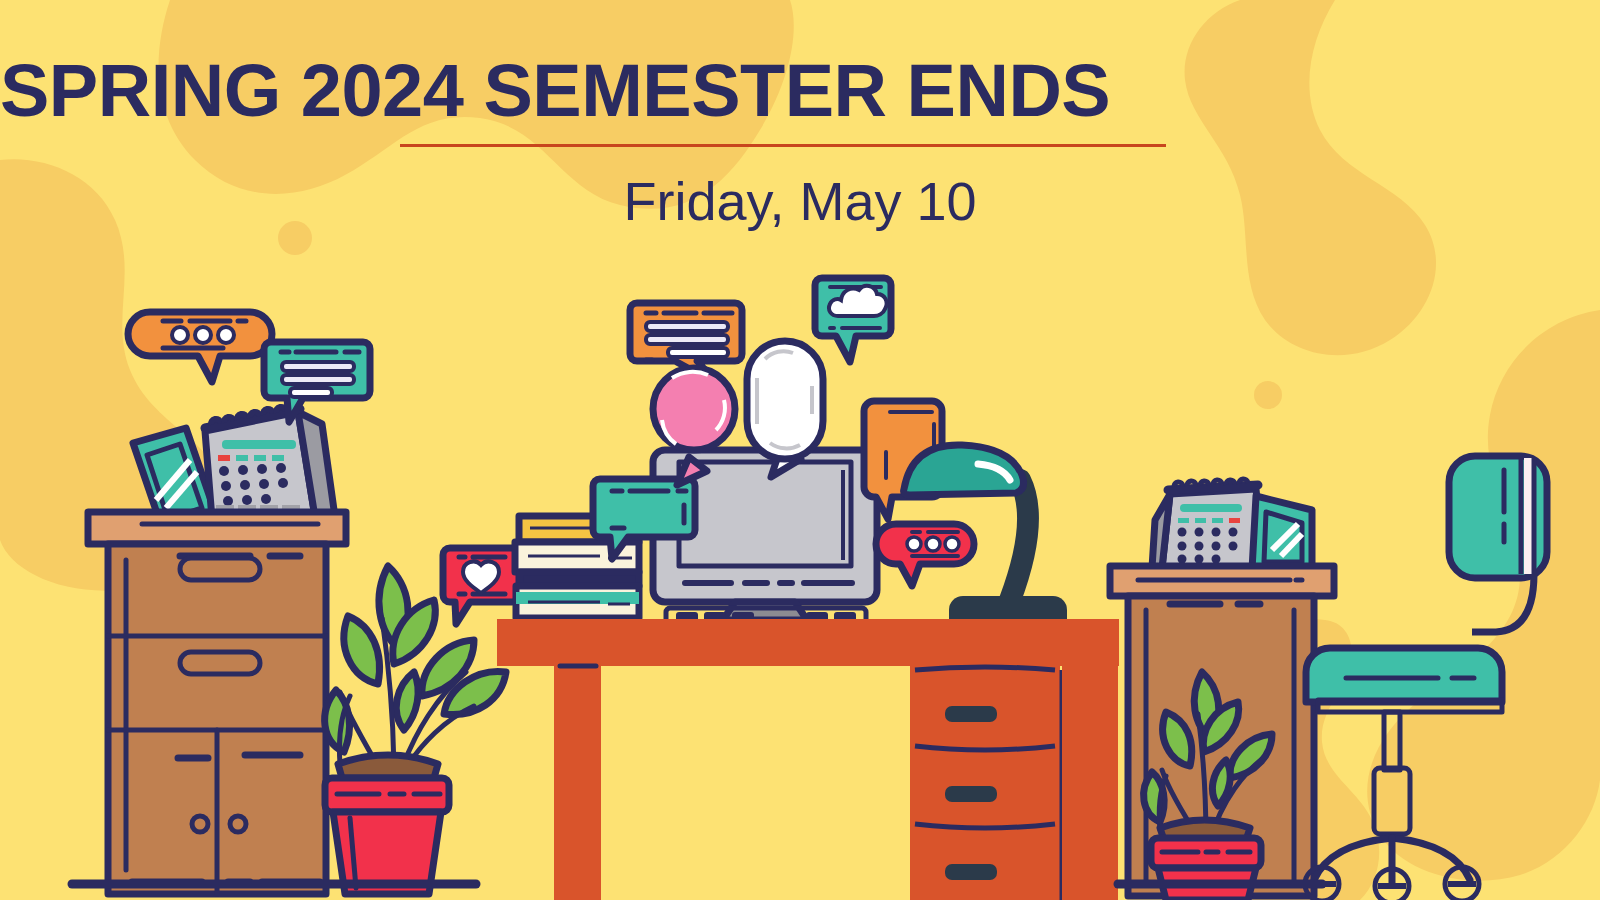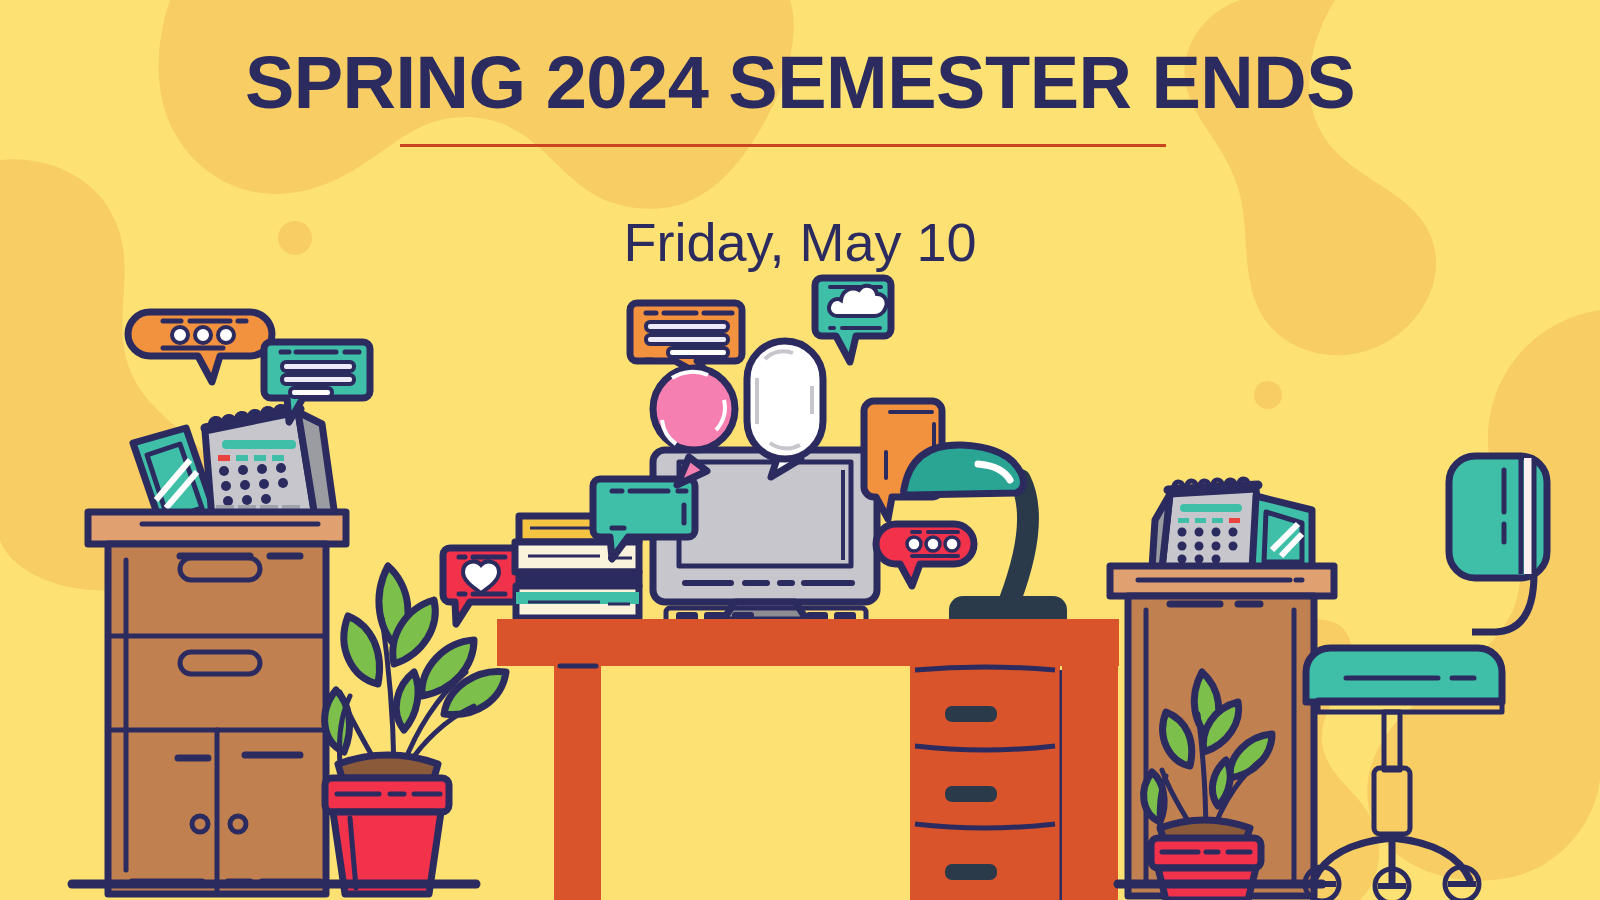--- a/index.html
+++ b/index.html
@@ -7,42 +7,40 @@
     width:1600px;height:900px;overflow:hidden;
     font-family:"Liberation Sans", sans-serif;
     background:#FDE273;
   }
   #stage{position:relative;width:1600px;height:900px;overflow:hidden;background:#FDE273;}
   #bgblobs{position:absolute;inset:0;width:1600px;height:900px;}
   #art{position:absolute;inset:0;width:1600px;height:900px;}
   #textlayer{position:absolute;inset:0;width:1600px;height:900px;pointer-events:none;}
 
   .title{
-    position:absolute;left:0;right:0;top:40px;
-    text-align:center;
+    position:absolute;left:0;right:0;top:48px;
     font-family:"Liberation Sans", sans-serif;
     font-weight:bold;
     font-size:74px;
     letter-spacing:-0.5px;
     color:#2B2B60;
     white-space:nowrap;
   }
   .rule{
     position:absolute;left:400px;top:144px;width:766px;height:3px;
     background:#C8451E;
   }
   .subtitle{
     position:absolute;left:0;right:0;top:170px;
     text-align:center;
     font-family:"Liberation Sans", sans-serif;
     font-weight:normal;
     font-size:54px;
     color:#2B2B60;
     white-space:nowrap;
-    margin-top:41px;
   }
 </style>
 </head>
 <body>
 
 <div id="stage">
 
   <svg id="bgblobs" viewBox="0 0 1600 900" preserveAspectRatio="none" aria-hidden="true">
     <rect x="0" y="0" width="1600" height="900" fill="#FDE273"></rect>
 

